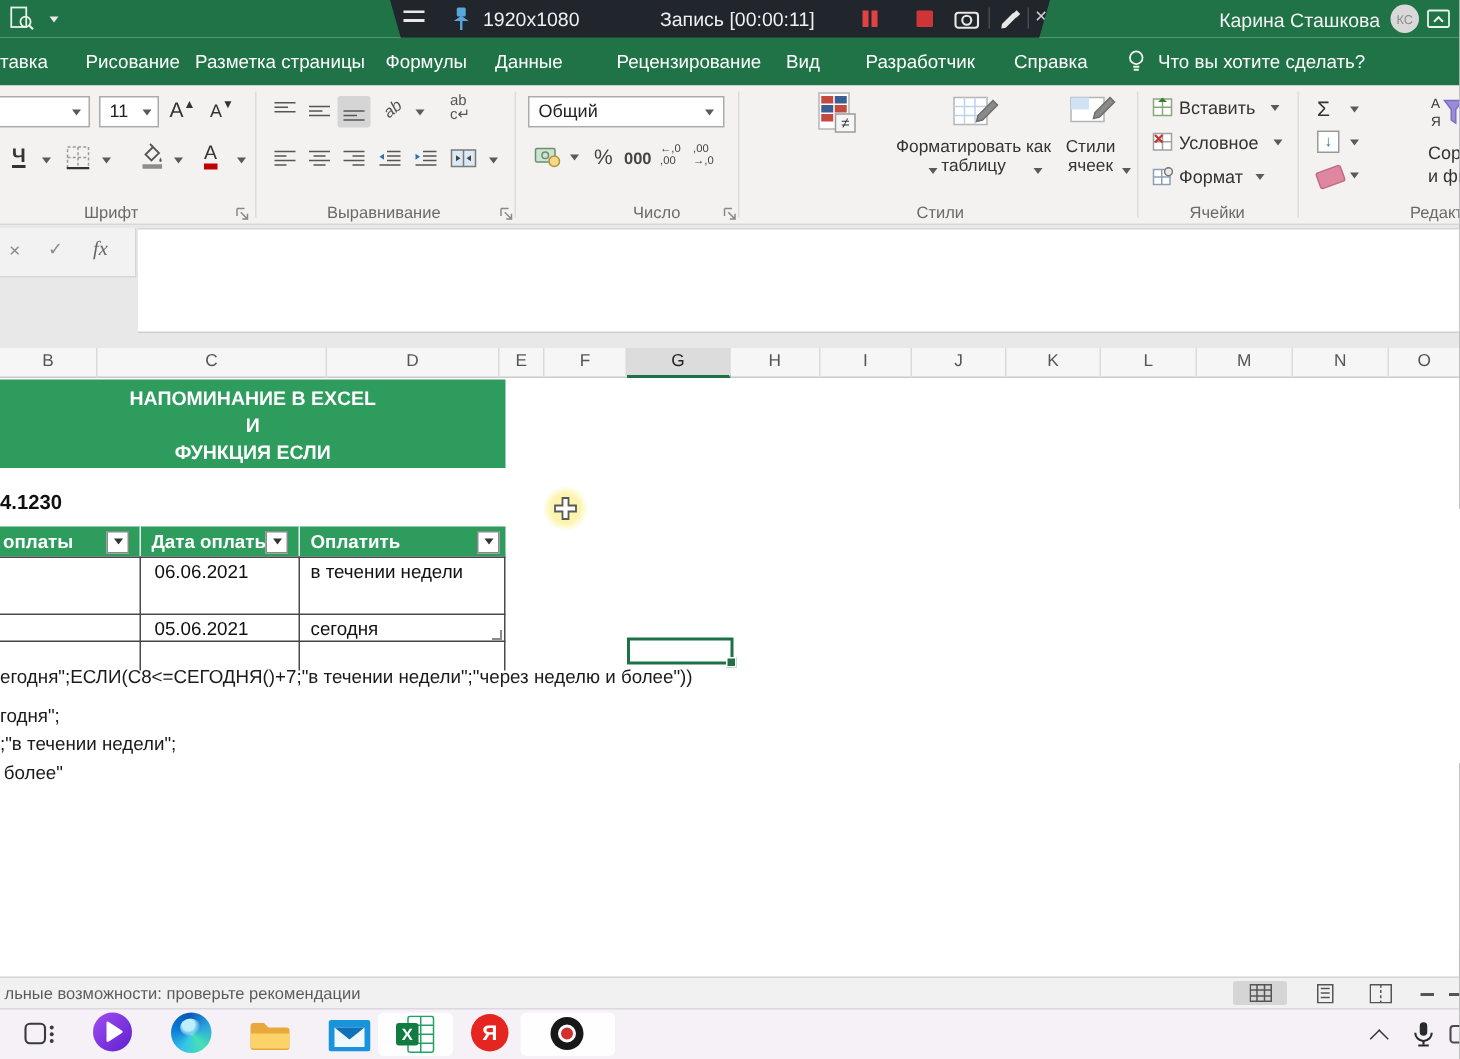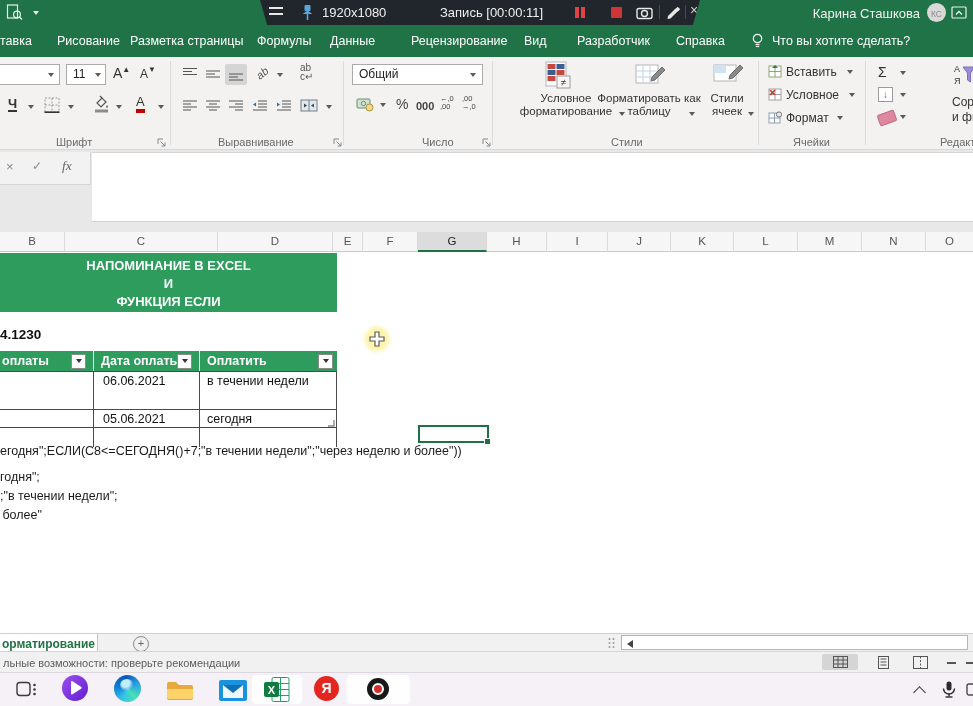--- a/index.html
+++ b/index.html
@@ -249,21 +249,20 @@
     <svg class="ab" style="left:543px;top:4px" width="30" height="30" viewBox="0 0 30 30">
       <rect x="3" y="1" width="20" height="24" fill="#fff" stroke="#b5b5b5"></rect>
       <rect x="4.5" y="3" width="8" height="5" fill="#c4493f"></rect>
         <rect x="13.5" y="3" width="8" height="5" fill="#3c5f91"></rect>
       <rect x="4.5" y="9" width="8" height="5" fill="#3c5f91"></rect>
         <rect x="13.5" y="9" width="8" height="5" fill="#c4493f"></rect>
       <rect x="4.5" y="15" width="8" height="5" fill="#c4493f"></rect>
       <rect x="14" y="15" width="13" height="12" fill="#f6f6f6" stroke="#9a9a9a"></rect>
       <text x="20.5" y="24.5" font-size="10" fill="#333" text-anchor="middle">≠</text>
     </svg>
-    <div class="biglabel" style="left:505px;top:35px;width:122px">Условное форматирование</div>
     <span class="dd ab" style="left:619px;top:55px"></span>
     <svg class="ab" style="left:634px;top:4px" width="32" height="30" viewBox="0 0 32 30">
       <rect x="2" y="4" width="22" height="18" fill="#fff" stroke="#b5b5b5"></rect>
       <g stroke="#bcd2e8">
           <line x1="2" y1="10" x2="24" y2="10"></line>
           <line x1="2" y1="16" x2="24" y2="16"></line>
           <line x1="9" y1="4" x2="9" y2="22"></line>
           <line x1="16" y1="4" x2="16" y2="22"></line>
         </g>
       <path d="M18 16 L28 6 L31 9 L21 19 L17 20 Z" fill="#8a8a8a" stroke="#6e6e6e"></path>
@@ -401,39 +400,20 @@
     <div class="ab" style="left:418px;top:173px;width:67px;height:14px;border:2px solid #1e7145;background:#fff">
       <div class="ab" style="right:-4px;bottom:-4px;width:5px;height:5px;background:#1e7145;border:1px solid #fff"></div>
     </div>
 
     <span class="formline" style="left:0px;top:192px">егодня";ЕСЛИ(C8&lt;=СЕГОДНЯ()+7;"в течении недели";"через неделю и более"))</span>
     <span class="formline" style="left:0px;top:218px">годня";</span>
     <span class="formline" style="left:0px;top:237px">;"в течении недели";</span>
     <span class="formline" style="left:-8px;top:256px">и более"</span>
   </div>
 
-  <div class="ab sheetrow">
-    <div class="ab" style="left:0;top:0;width:97px;height:17px;background:#fff;border-right:1px solid #c6c6c6;text-align:center">
-      <span style="font-size:12px;color:#217346;font-weight:bold;line-height:17px">орматирование</span>
-    </div>
-    <div class="ab circ" style="left:133px;top:1.5px;width:14px;height:14px;border:1px solid #8a8a8a;text-align:center;color:#666;font-size:11px;line-height:13px">+</div>
-    <svg class="ab" style="left:607px;top:3px" width="9" height="12" viewBox="0 0 9 12">
-        <g fill="#9a9a9a">
-          <circle cx="2.5" cy="2" r="1"></circle>
-          <circle cx="2.5" cy="6" r="1"></circle>
-          <circle cx="2.5" cy="10" r="1"></circle>
-          <circle cx="6.5" cy="2" r="1"></circle>
-          <circle cx="6.5" cy="6" r="1"></circle>
-          <circle cx="6.5" cy="10" r="1"></circle>
-        </g>
-      </svg>
-    <div class="ab" style="left:621px;top:1px;width:347px;height:15px;background:#fff;border:1px solid #b5b5b5;box-sizing:border-box">
-      <div style="position:absolute;left:5px;top:3.5px;width:0;height:0;border-top:4px solid transparent;border-bottom:4px solid transparent;border-right:6px solid #444"></div>
-    </div>
-  </div>
 
   <div class="ab statusbar">
     <span class="ab tx" style="left:3px;top:5px;font-size:11px;color:#5c5c5c">льные возможности: проверьте рекомендации</span>
     <div class="ab pressed" style="left:822px;top:2px;width:36px;height:16px">
       <svg style="margin:2px 0 0 11px" width="15" height="12" viewBox="0 0 15 12">
           <rect x="0.5" y="0.5" width="14" height="11" fill="none" stroke="#555"></rect>
           <line x1="5" y1="0.5" x2="5" y2="11.5" stroke="#555"></line>
           <line x1="10" y1="0.5" x2="10" y2="11.5" stroke="#555"></line>
           <line x1="0.5" y1="4" x2="14.5" y2="4" stroke="#555"></line>
           <line x1="0.5" y1="8" x2="14.5" y2="8" stroke="#555"></line>

